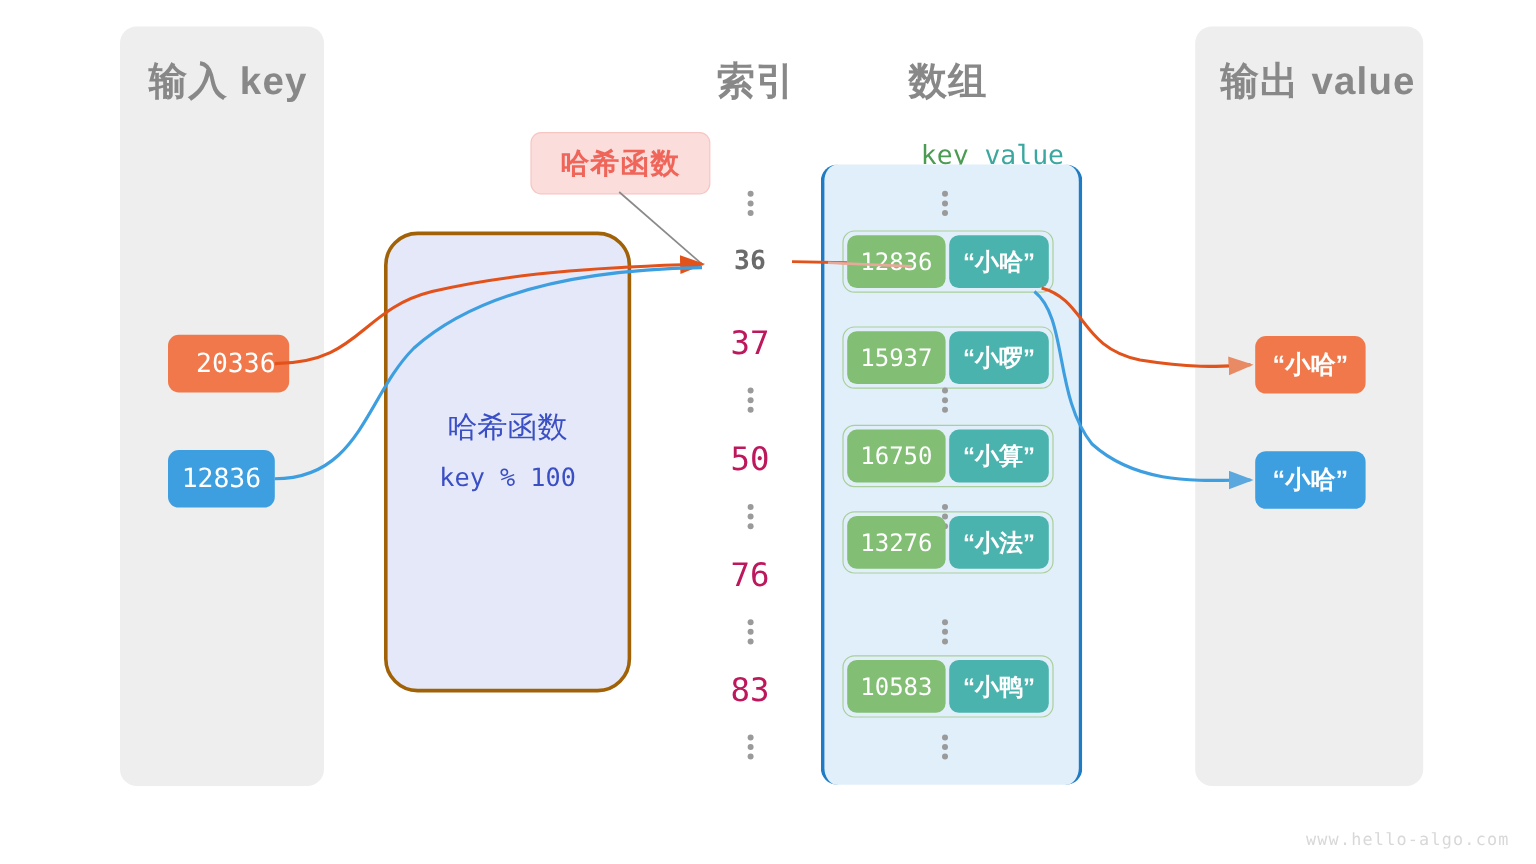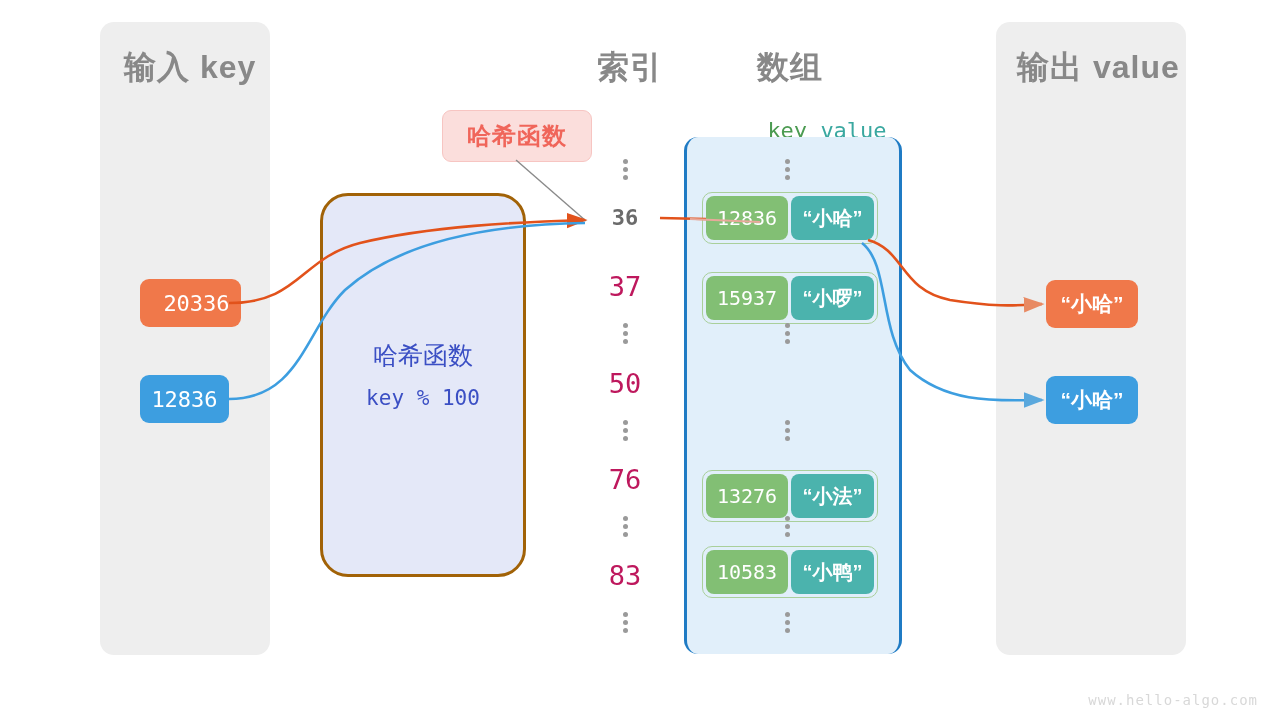--- a/index.html
+++ b/index.html
@@ -191,34 +191,38 @@
       <i></i>
       <i></i>
   </div>
   <div class="vdots" style="left:785px;top:320px;">
     <i></i>
       <i></i>
       <i></i>
   </div>
 
   <div class="idx" style="left:590px;top:368px;">50</div>
+  <div class="pair" style="top:354px;">
+    <div class="cell-key">16750</div>
+    <div class="cell-val">“小算”</div>
+  </div>
 
   <div class="vdots" style="left:623px;top:417px;">
     <i></i>
       <i></i>
       <i></i>
   </div>
   <div class="vdots" style="left:785px;top:417px;">
     <i></i>
       <i></i>
       <i></i>
   </div>
 
   <div class="idx" style="left:590px;top:464px;">76</div>
-  <div class="pair" style="top:470px;">
+  <div class="pair" style="top:426px;">
     <div class="cell-key">13276</div>
     <div class="cell-val">“小法”</div>
   </div>
 
   <div class="vdots" style="left:623px;top:513px;">
     <i></i>
       <i></i>
       <i></i>
   </div>
   <div class="vdots" style="left:785px;top:513px;">

